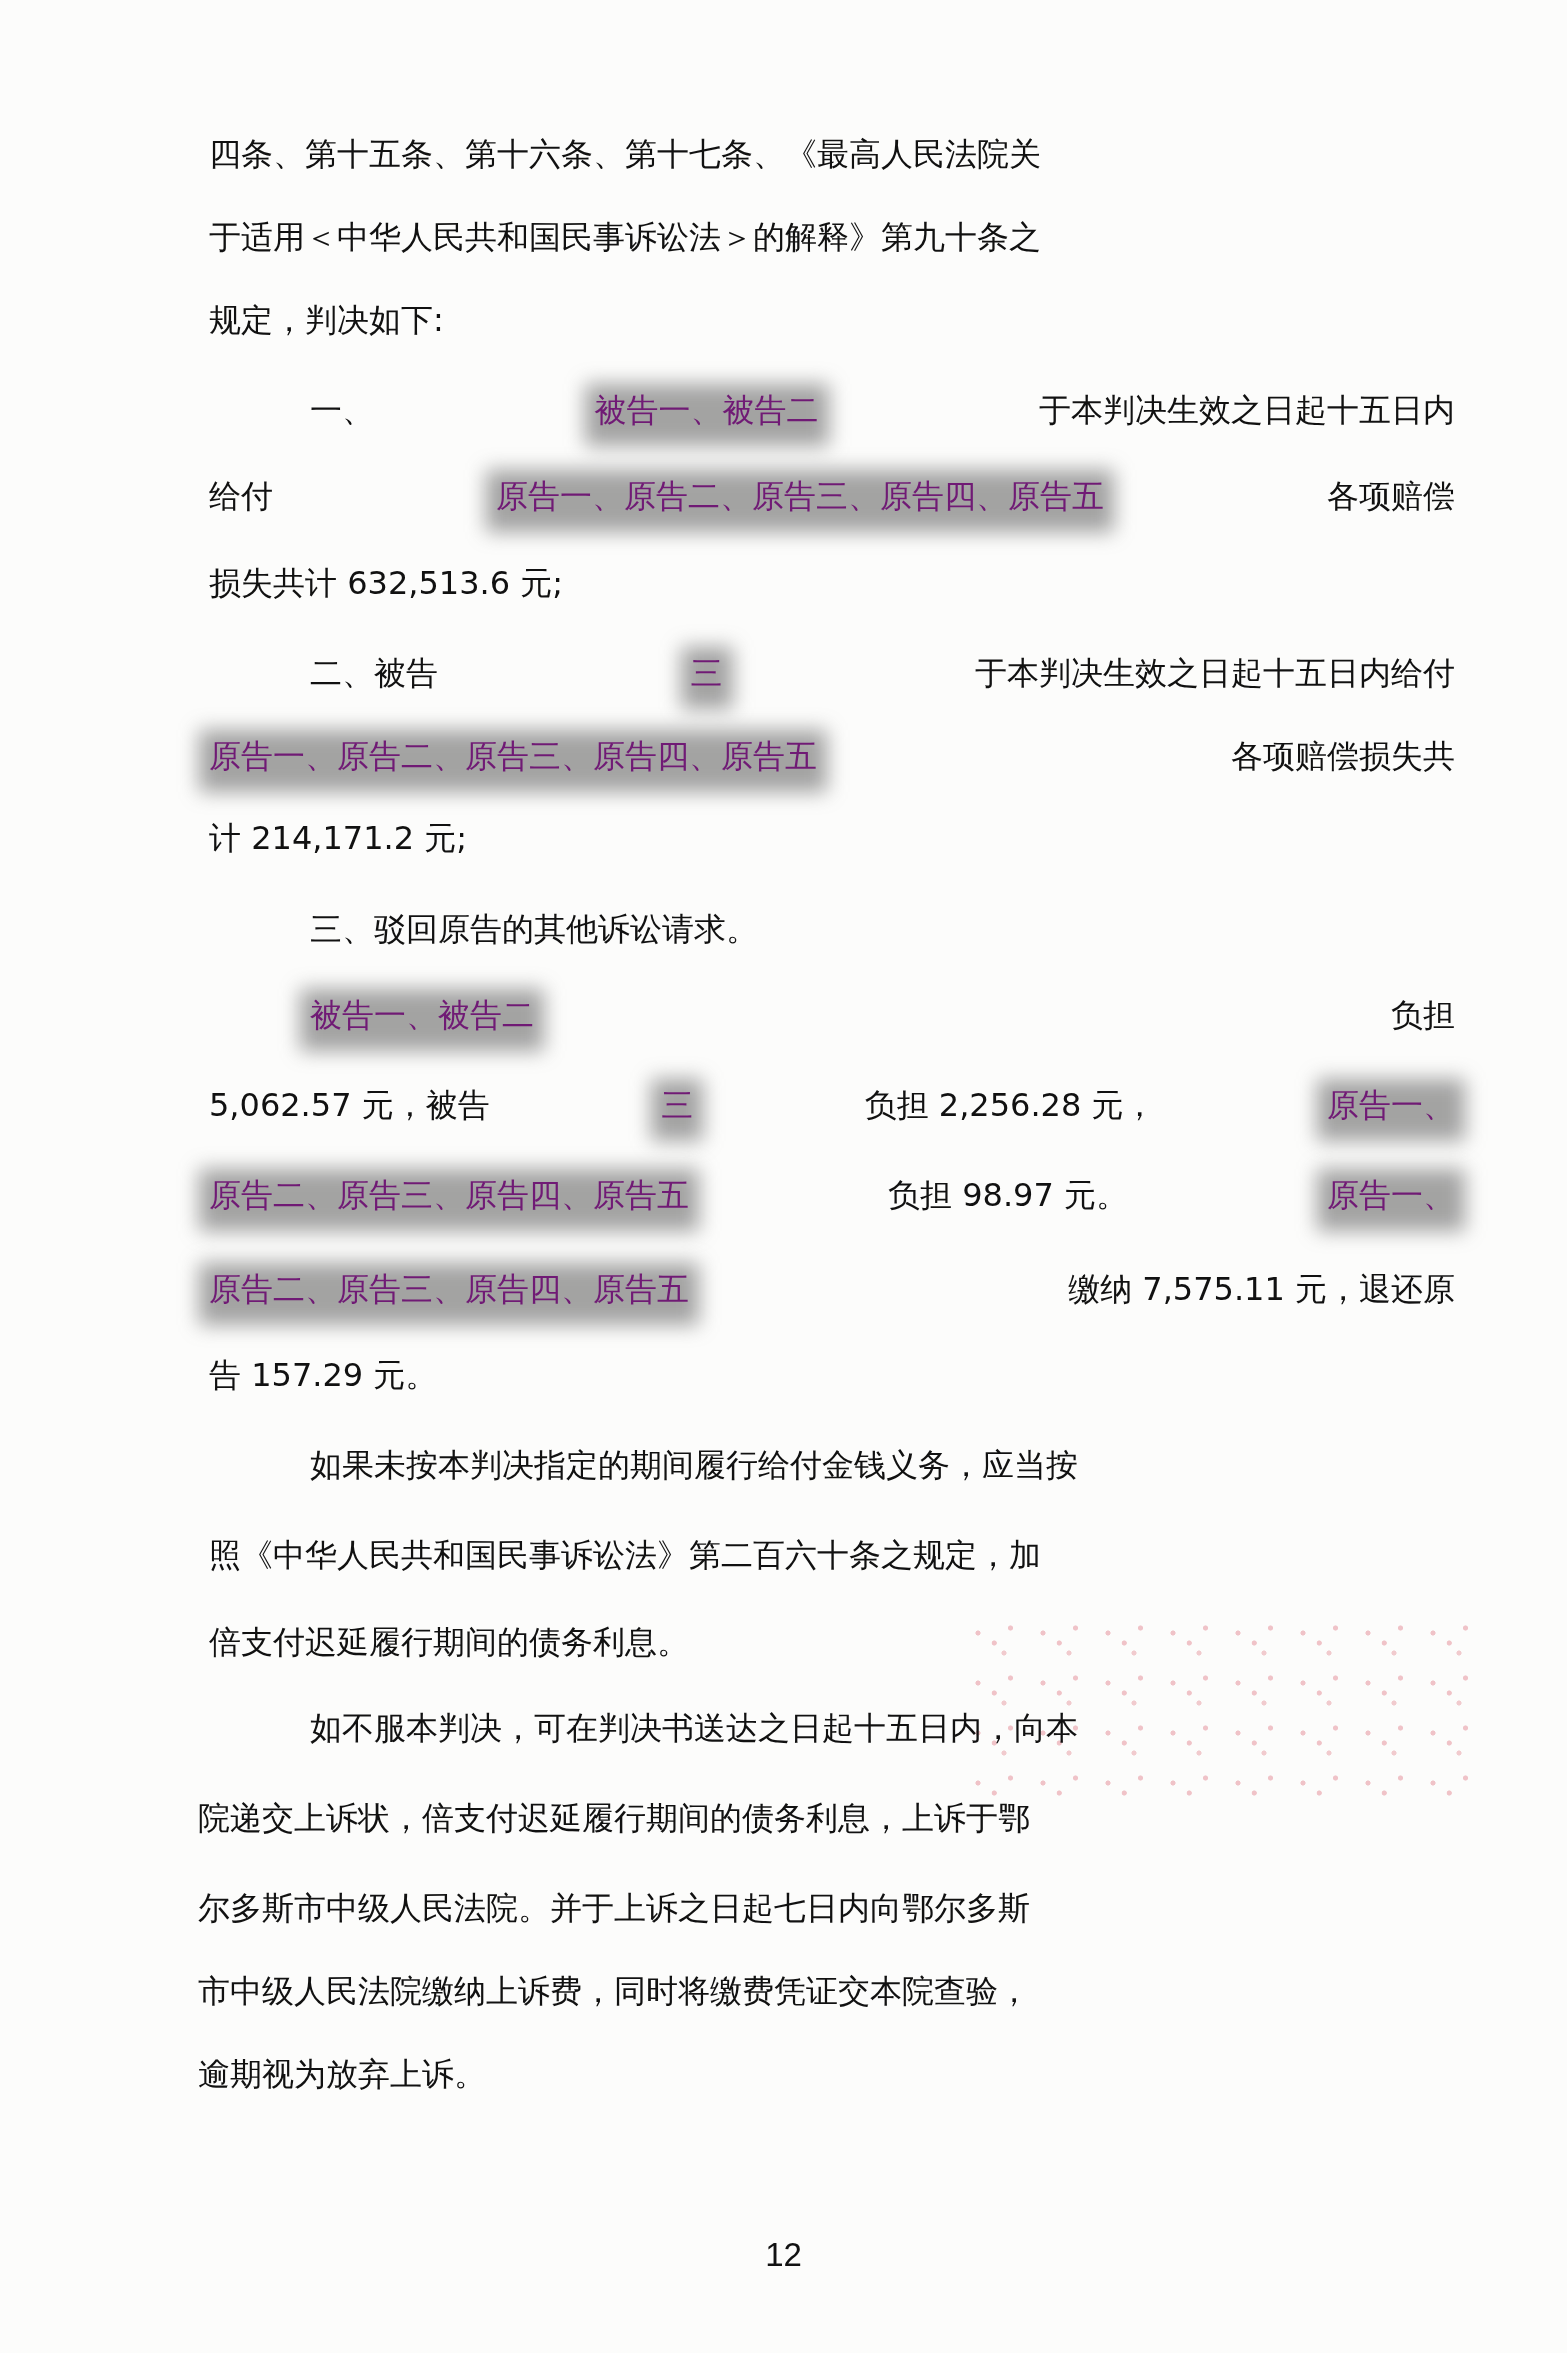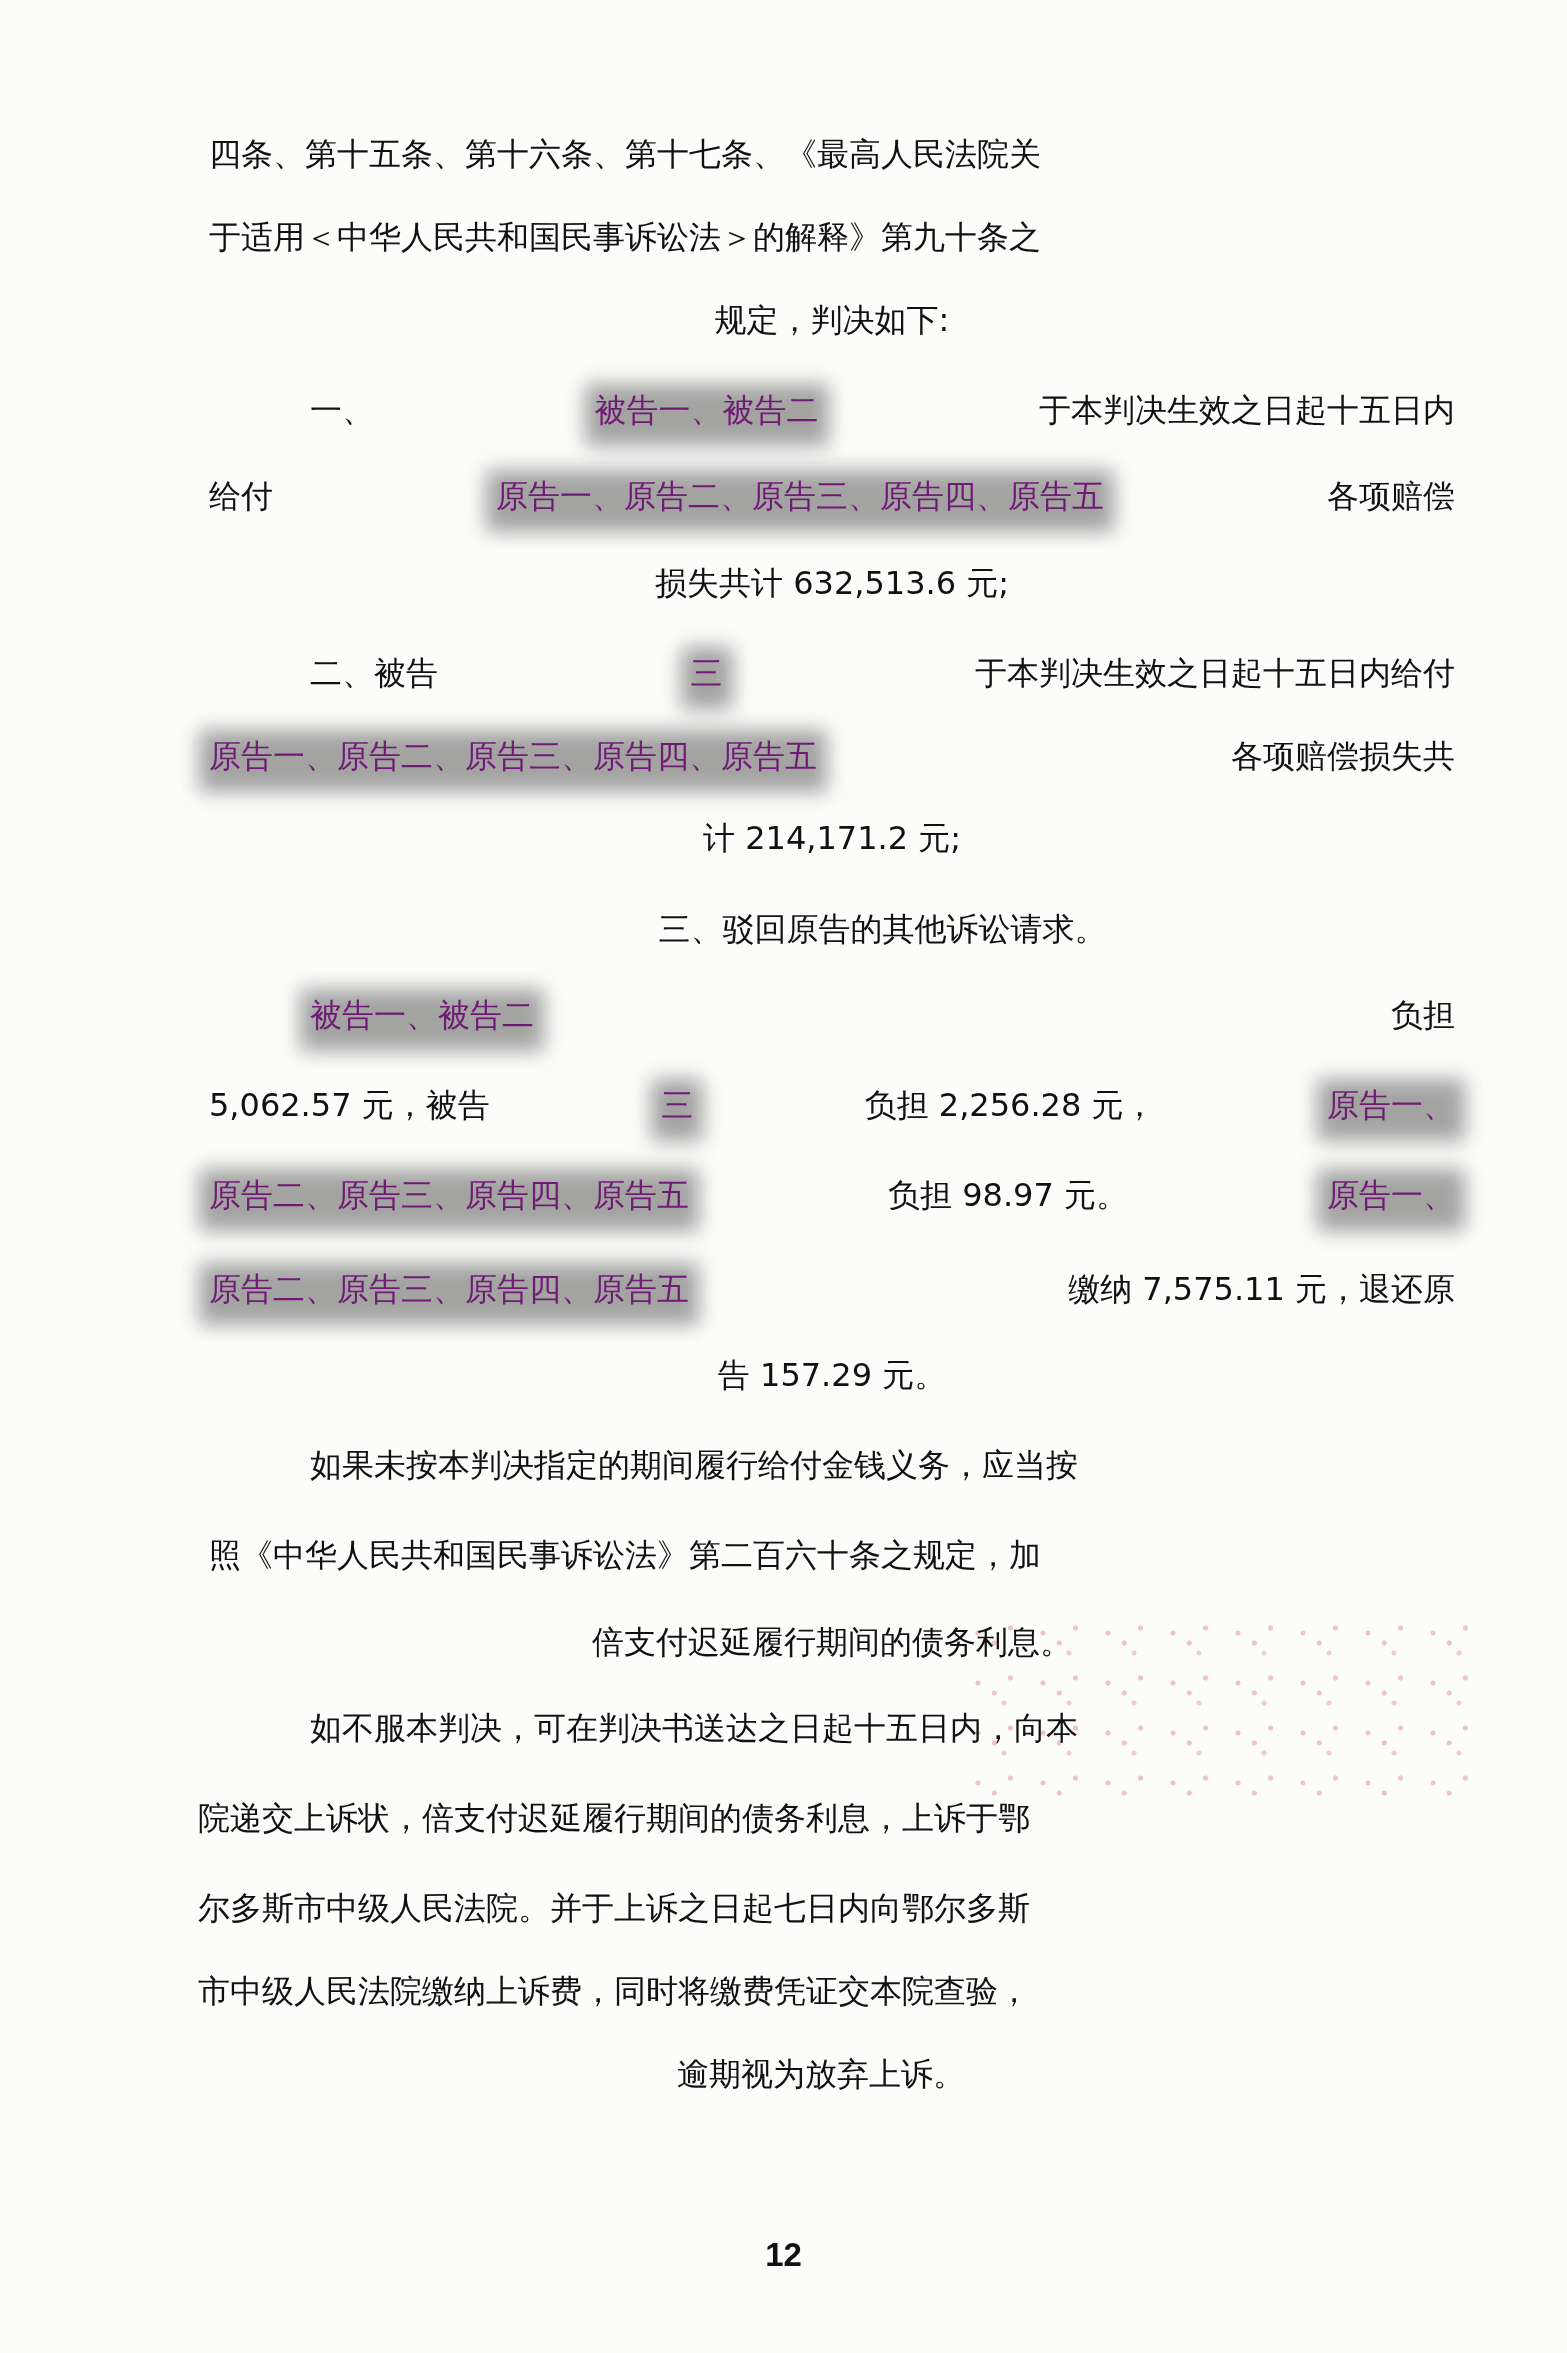--- a/index.html
+++ b/index.html
@@ -6,34 +6,34 @@
   body {
     width:1567px; height:2354px; background:#fbfbfa; position:relative; overflow:hidden;
     font-family:"DejaVu Sans", "Liberation Sans", sans-serif; color:#111;
   }
   .page { position:absolute; left:0; top:0; width:1567px; height:2354px; background:#fcfcfb; }
   .line {
     position:absolute; left:209px; width:1246px; height:79px;
     font-size:32px; line-height:79px; white-space:nowrap;
     display:flex; justify-content:space-between; letter-spacing:0;
   }
-  .line.short { justify-content:center; }
+  .line.short { justify-content:flex-start; }
   .line.indent { left:310px; width:1145px; }
   .seg { display:inline-block; }
   .blur {
     display:inline-block; position:relative; color:#701a75;
   }
   .blur::before {
     content:""; position:absolute; left:-10px; right:-10px; top:13px; bottom:4.3px;
     background:rgba(90,90,90,0.55); filter:blur(10px); z-index:0;
   }
   .blur span { position:relative; z-index:1; }
   .pagenum {
     position:absolute; top:2236px; left:0; width:1567px; text-align:center;
-    font-family:"Liberation Sans", sans-serif; font-weight:bold; font-size:33px;
+    font-family:"Liberation Sans", sans-serif; font-weight:normal; font-size:33px;
   }
   .stamp {
     position:absolute; left:965px; top:1613px; width:504px; height:187px;
     background:
       radial-gradient(circle at 20% 40%, rgba(200,20,40,0.35) 0 2.2px, transparent 2.9px),
       radial-gradient(circle at 45% 60%, rgba(200,20,40,0.35) 0 2.2px, transparent 2.9px),
       radial-gradient(circle at 70% 30%, rgba(200,20,40,0.35) 0 2.2px, transparent 2.9px),
       radial-gradient(circle at 60% 80%, rgba(200,20,40,0.3) 0 2.2px, transparent 2.9px);
     background-size:65px 50px; opacity:0.7;
   }

